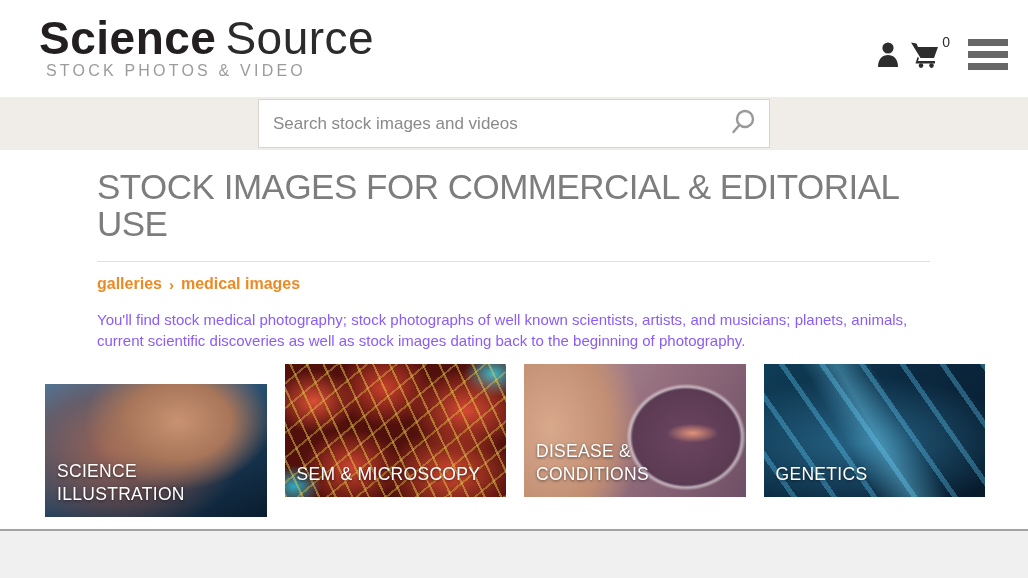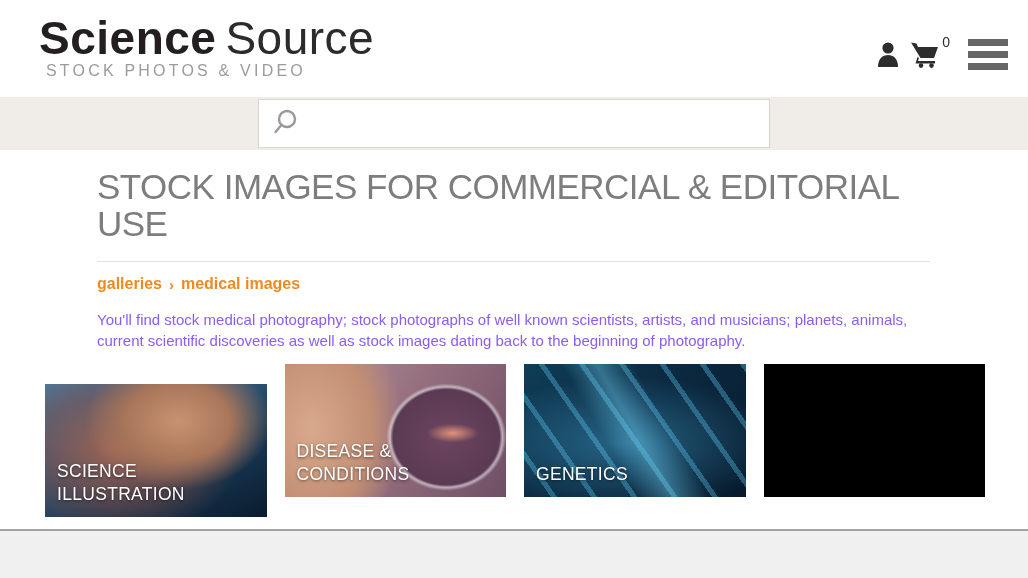--- a/index.html
+++ b/index.html
@@ -154,20 +154,21 @@
       <button class="icon-btn hamburger">
         <span class="bar"></span>
         <span class="bar"></span>
         <span class="bar"></span>
       </button>
     </div>
   </div>
 
   <div class="search-band">
     <div class="search-box">
+      <input class="search-input" type="text" placeholder="Search stock images and videos" style="">
       <button class="search-submit">
         <span>
           <svg width="28" height="28" viewBox="0 0 28 28">
             <circle cx="16" cy="11" r="8" fill="none" stroke="#999999" stroke-width="2.4"></circle>
             <line x1="10" y1="17.5" x2="4.5" y2="24" stroke="#999999" stroke-width="2.4" stroke-linecap="round"></line>
           </svg>
         </span>
       </button>
     </div>
   </div>
@@ -180,20 +181,23 @@
     <span class="crumb-sep">›</span>
     <a class="crumb-link">medical images</a>
   </nav>
 
   <p class="page-desc">You'll find stock medical photography; stock photographs of well known scientists, artists, and musicians; planets, animals, current scientific discoveries as well as stock images dating back to the beginning of photography.</p>
 
   <div class="grid">
     <a class="tile" data-bg="science-illustration">
       <span class="tile-label">SCIENCE ILLUSTRATION</span>
     </a>
+    <a class="tile" data-bg="sem-microscopy">
+      <span class="tile-label">SEM &amp; MICROSCOPY</span>
+    </a>
     <a class="tile" data-bg="disease-conditions">
       <span class="tile-label">DISEASE &amp; CONDITIONS</span>
     </a>
     <a class="tile" data-bg="genetics">
       <span class="tile-label">GENETICS</span>
     </a>
     <a class="tile" data-bg="row2-dark">
       
     </a>
     <a class="tile" data-bg="row2-astronomy">

